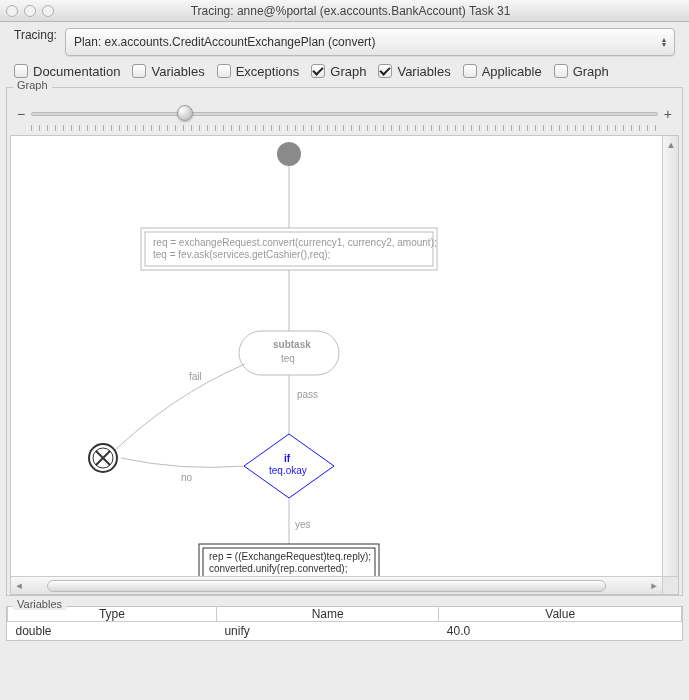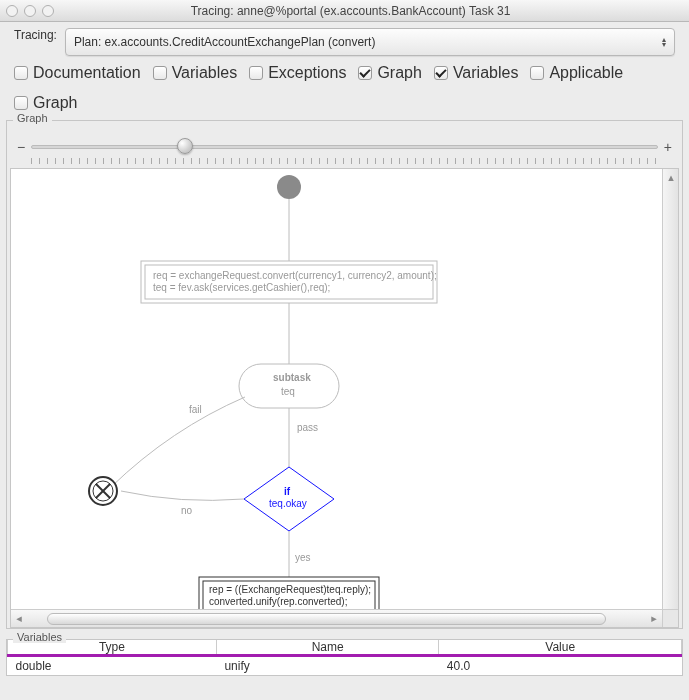--- a/index.html
+++ b/index.html
@@ -47,21 +47,21 @@
     box-shadow: 0 1px 1px rgba(0,0,0,0.08);
     font-size: 12px;
   }
   .sel-arrows {
     display:flex; flex-direction:column; line-height:5px; font-size:8px; color:#555; margin-left:6px;
   }
   .checks {
     display: flex; align-items: center; gap: 12px; padding: 8px 14px 6px 14px;
     flex-wrap: wrap;
   }
-  .check { display:flex; align-items:center; gap:5px; font-size:16px; color:#333; }
+  .check { display:flex; align-items:flex-start; gap:5px; font-size:13px; color:#333; }
   .cb {
     width:14px; height:14px; border:1px solid #9a9a9a; border-radius:3px;
     background: linear-gradient(#fff,#e9e9e9);
     display:flex; align-items:center; justify-content:center;
   }
   .cb.checked::after {
     content:""; width:8px; height:4px;
     border-left:2px solid #222; border-bottom:2px solid #222;
     transform: rotate(-45deg); margin-top:-3px;
   }
@@ -129,21 +129,21 @@
   .vars-label { position:absolute; top:-8px; left:6px; background:#ececec; padding:0 4px; font-size:11px; color:#555; }
   table.vars {
     width:100%; border-collapse:collapse; font-size:12px; background:#fff;
     margin-top:10px;
   }
   table.vars th {
     font-weight:normal; text-align:center; border:1px solid #ccc;
     padding:0 6px; background:#fff; color:#333;
   }
   table.vars td {
-    border-top:3px solid #a21caf; padding:2px 8px; text-align:left;
+    border-top:1px solid #a21caf; padding:2px 8px; text-align:left;
   }
   table.vars td.val { }
 </style>
 </head>
 <body>
 
 <div class="titlebar">
   <div class="tl-btn"></div>
   <div class="tl-btn"></div>
   <div class="tl-btn"></div>

